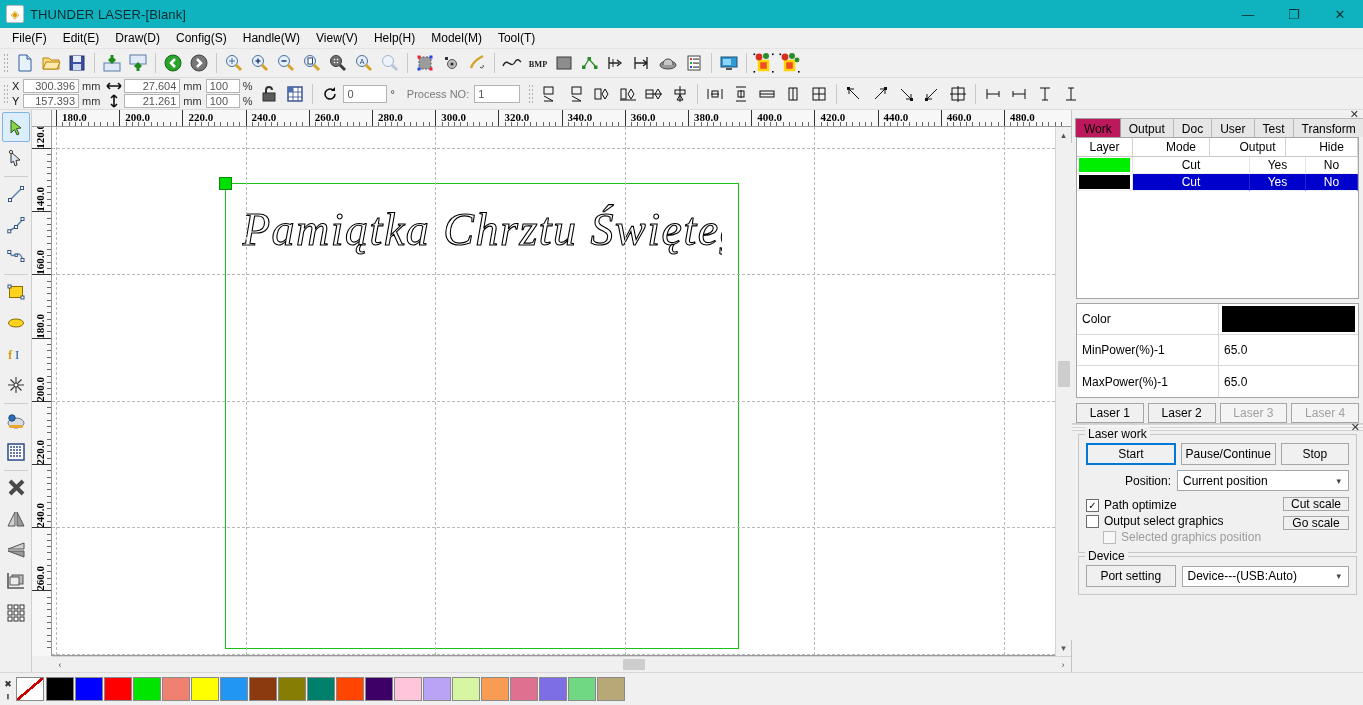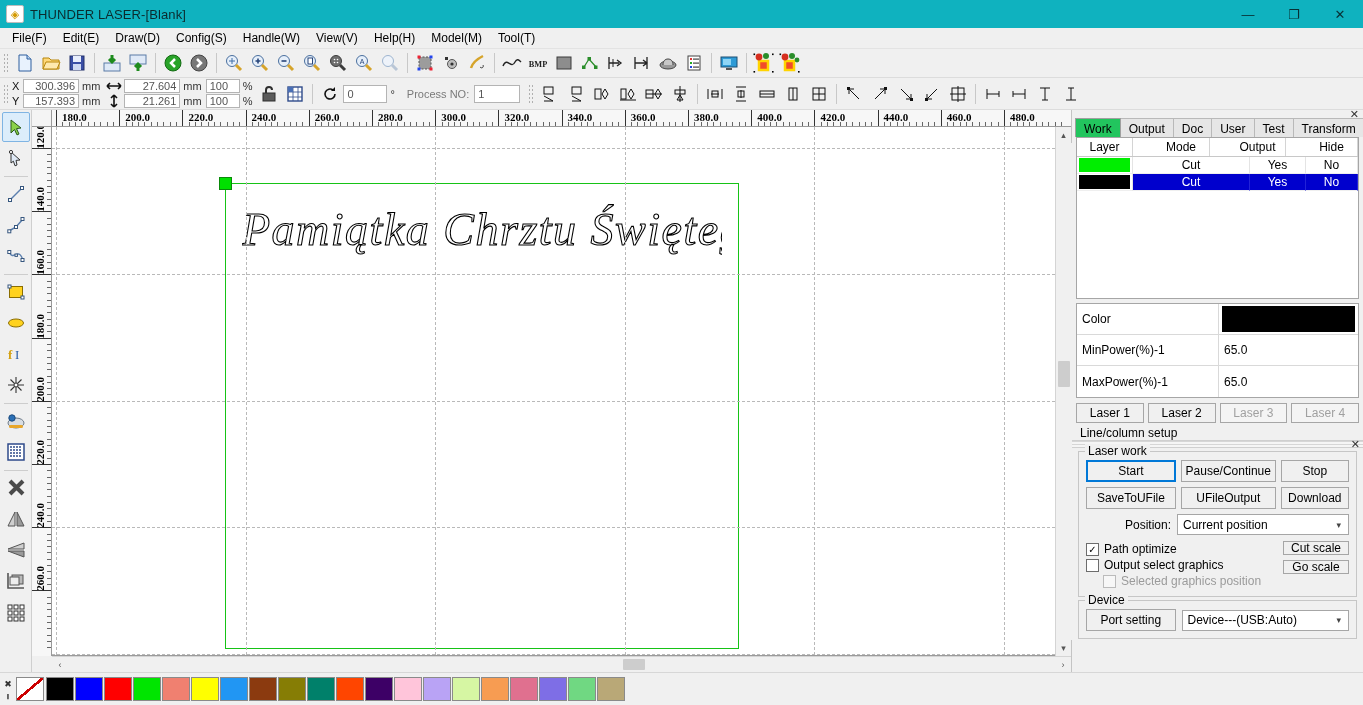--- a/index.html
+++ b/index.html
@@ -158,21 +158,21 @@
     border-top: 1px solid #cfcfcf; border-bottom: 1px solid #cfcfcf;
     display: flex; align-items: center; justify-content: flex-end; padding-right: 3px;
   }
 
   .tabs { display: flex; height: 19px; padding-left: 3px; background: #f0f0f0; }
   .tab {
     padding: 1px 8px 0 8px; font-size: 12px; color: #000;
     border: 1px solid #b9b9b9; border-bottom: none; background: #e6e6e6;
     margin-right: -1px; display: flex; align-items: center;
   }
-  .tab.active { background: #22c55e; border-color: #a0a0a0; position: relative; z-index: 2; }
+  .tab.active { background: #be185d; border-color: #a0a0a0; position: relative; z-index: 2; }
 
   .layer-table {
     margin: 0 4px; background: #fff; border: 1px solid #a6a6a6;
     height: 162px; display: flex; flex-direction: column; font-size: 12px;
   }
   .lt-head { display: flex; height: 19px; border-bottom: 1px solid #c8c8c8; gap: 20px; }
   .lt-head > div {
     display: flex; align-items: center; justify-content: center;
     border-right: 1px solid #d4d4d4; font-size: 12px; color: #000;
   }
@@ -1215,40 +1215,34 @@
         </div>
       </div>
 
       <div class="laser-btns">
         <div class="lbtn">Laser 1</div>
         <div class="lbtn">Laser 2</div>
         <div class="lbtn disabled">Laser 3</div>
         <div class="lbtn disabled">Laser 4</div>
       </div>
 
-      <div class="linecol">Line/column setup</div>
 
       <div class="dock-grip">
         <span class="panel-close">✕</span>
       </div>
 
       <div class="group">
         <div class="group-title">Laser work</div>
 
         <div class="btn-row">
           <div class="pbtn primary" style="width:92px">Start</div>
           <div class="pbtn" style="width:97px">Pause/Continue</div>
           <div class="pbtn" style="width:70px">Stop</div>
         </div>
 
-        <div class="btn-row">
-          <div class="pbtn" style="width:92px">SaveToUFile</div>
-          <div class="pbtn" style="width:97px">UFileOutput</div>
-          <div class="pbtn" style="width:70px">Download</div>
-        </div>
 
         <div class="pos-row">
           <span class="pos-label">Position:</span>
           <div class="combo">
             <span>Current position</span>
             <span class="chev">▾</span>
           </div>
         </div>
 
         <div class="chk-area">

